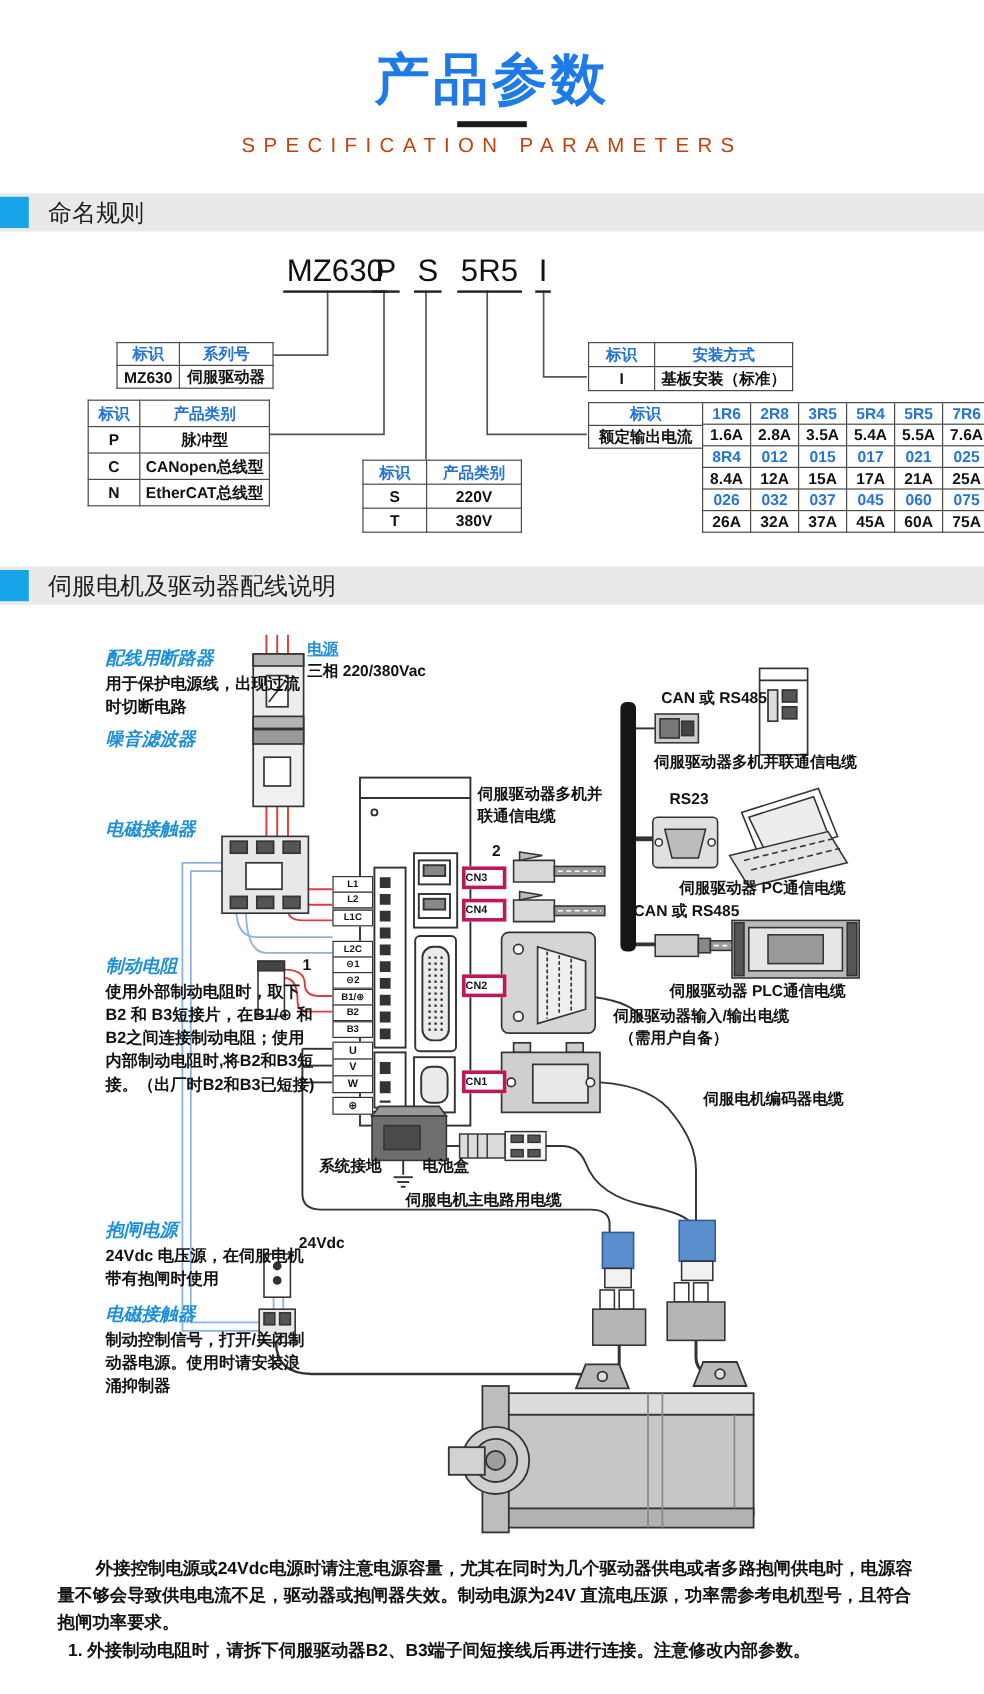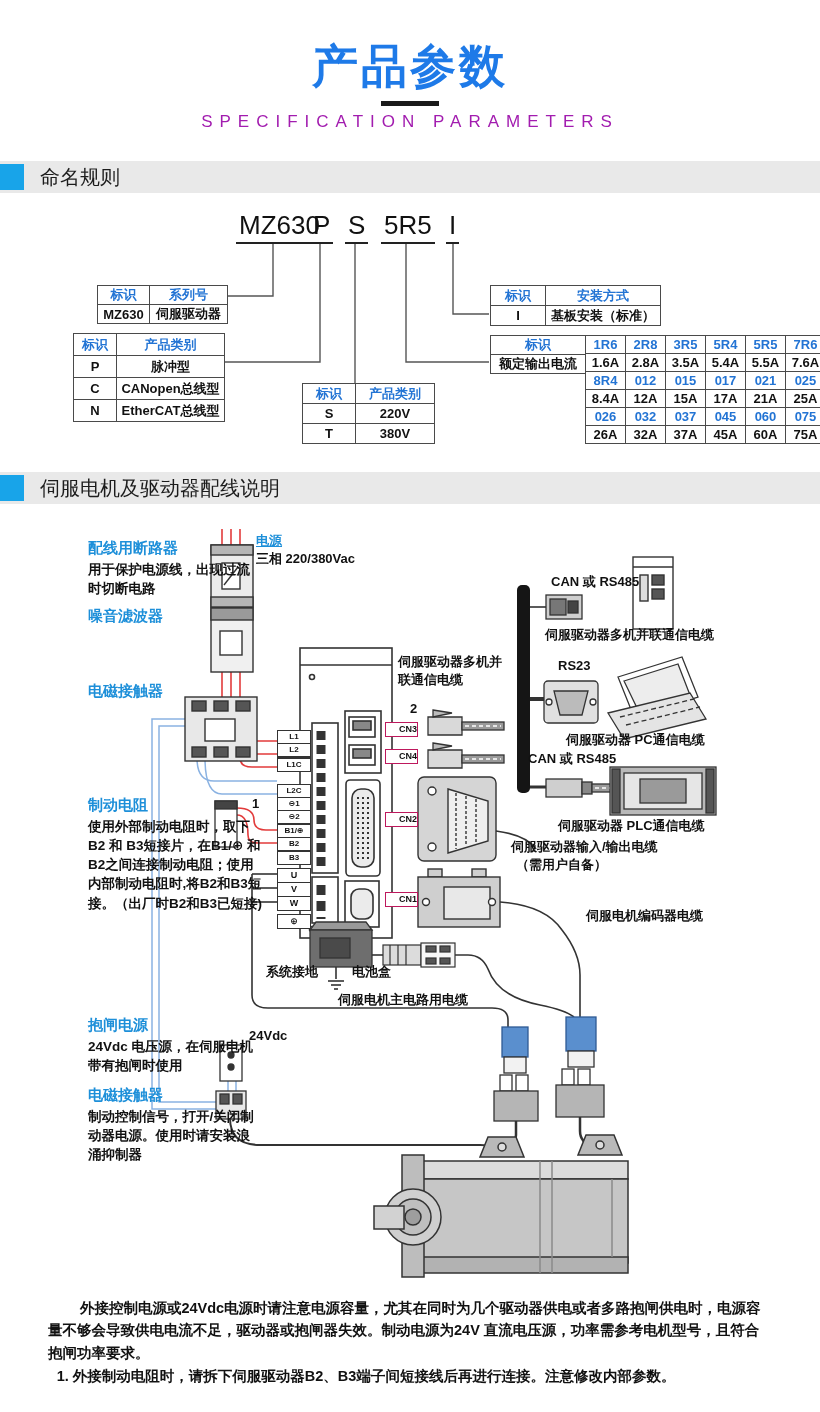--- a/index.html
+++ b/index.html
@@ -3,47 +3,47 @@
 <meta charset="utf-8">
 <style>
   html,body{margin:0;padding:0;background:#fff;}
   .page{position:relative;width:820px;height:1412px;background:#fff;overflow:hidden;
         font-family:"Liberation Sans","DejaVu Sans",sans-serif;border-bottom:2px solid #111;}
   .abs{position:absolute;}
   
   .hero-title{top:36px;left:0;width:820px;text-align:center;font-size:46px;font-weight:bold;
               color:#1e7ae8;letter-spacing:3px;}
   .hero-bar{top:101px;left:381px;width:58px;height:5px;background:#1a1a1a;}
-  .hero-sub{top:112px;left:0;width:820px;text-align:center;font-size:17px;color:#a21caf;letter-spacing:7px;}
+  .hero-sub{top:112px;left:0;width:820px;text-align:center;font-size:17px;color:#c2410c;letter-spacing:7px;}
   
   .secbar{left:0;width:820px;height:32px;background:#e9e9e9;}
   .secbar .sq{position:absolute;left:0;top:3px;width:24px;height:26px;background:#18a4e9;}
   .secbar .lab{position:absolute;left:40px;top:3px;font-size:20px;color:#1c1c1c;}
   
   .naming{top:192px;left:0;width:820px;height:280px;}
   .mseg{position:absolute;top:18px;font-size:26px;font-weight:500;color:#111;
         border-bottom:2.5px solid #222;padding:0 3px 1px;}
   table.nt{position:absolute;border-collapse:collapse;table-layout:fixed;background:#fff;}
   table.nt td{border:1px solid #4a4a4a;text-align:center;font-weight:bold;font-size:13px;
               color:#111;padding:0;background:#fff;overflow:hidden;white-space:nowrap;}
   table.nt td.hd{color:#2374d4;}
   table.nt td.blue{color:#2374d4;}
   
   .wiring{top:505px;left:0;width:820px;height:790px;}
   .note-block{position:absolute;left:88px;width:174px;}
-  .note-block h4{margin:0 0 2px 0;font-size:15px;color:#1d8fd9;font-weight:bold;}
+  .note-block h4{margin:0 0 2px 0;font-size:15px;color:#1d8fd9;font-weight:bold;font-style:italic;}
   .note-block p{margin:0;font-size:13.5px;font-weight:bold;color:#111;line-height:1.42;}
   .dlab{position:absolute;font-size:13px;font-weight:bold;color:#111;white-space:nowrap;}
   .dlab.blue{color:#1d8fd9;text-decoration:underline;}
   .wrap{white-space:normal;}
   .tbox{position:absolute;left:277px;width:32px;height:12px;border:1px solid #333;background:#fff;
         font-size:8px;font-weight:bold;color:#111;text-align:center;line-height:12px;}
   .tbox.big{height:13px;line-height:13px;font-size:9px;}
-  .cnbox{position:absolute;left:385px;width:31px;height:13px;border:1px solid #be185d;background:#fff;
-         font-size:9px;font-weight:bold;color:#111;text-align:right;line-height:13px;}
+  .cnbox{position:absolute;left:385px;width:31px;height:13px;border:3px solid #be185d;background:#fff;
+         font-size:9px;font-weight:bold;color:#111;text-align:left;line-height:13px;}
   
   .foot{top:1297px;left:48px;width:724px;color:#111;}
   .foot p{margin:0;font-size:14.5px;font-weight:bold;line-height:1.55;}
   .foot .para{text-indent:2.2em;}
   .foot .ntitle{padding-left:2.2em;margin-top:1px;}
   .foot .nitem{padding-left:0.6em;margin-top:1px;}
 </style>
 </head>
 <body>
 

